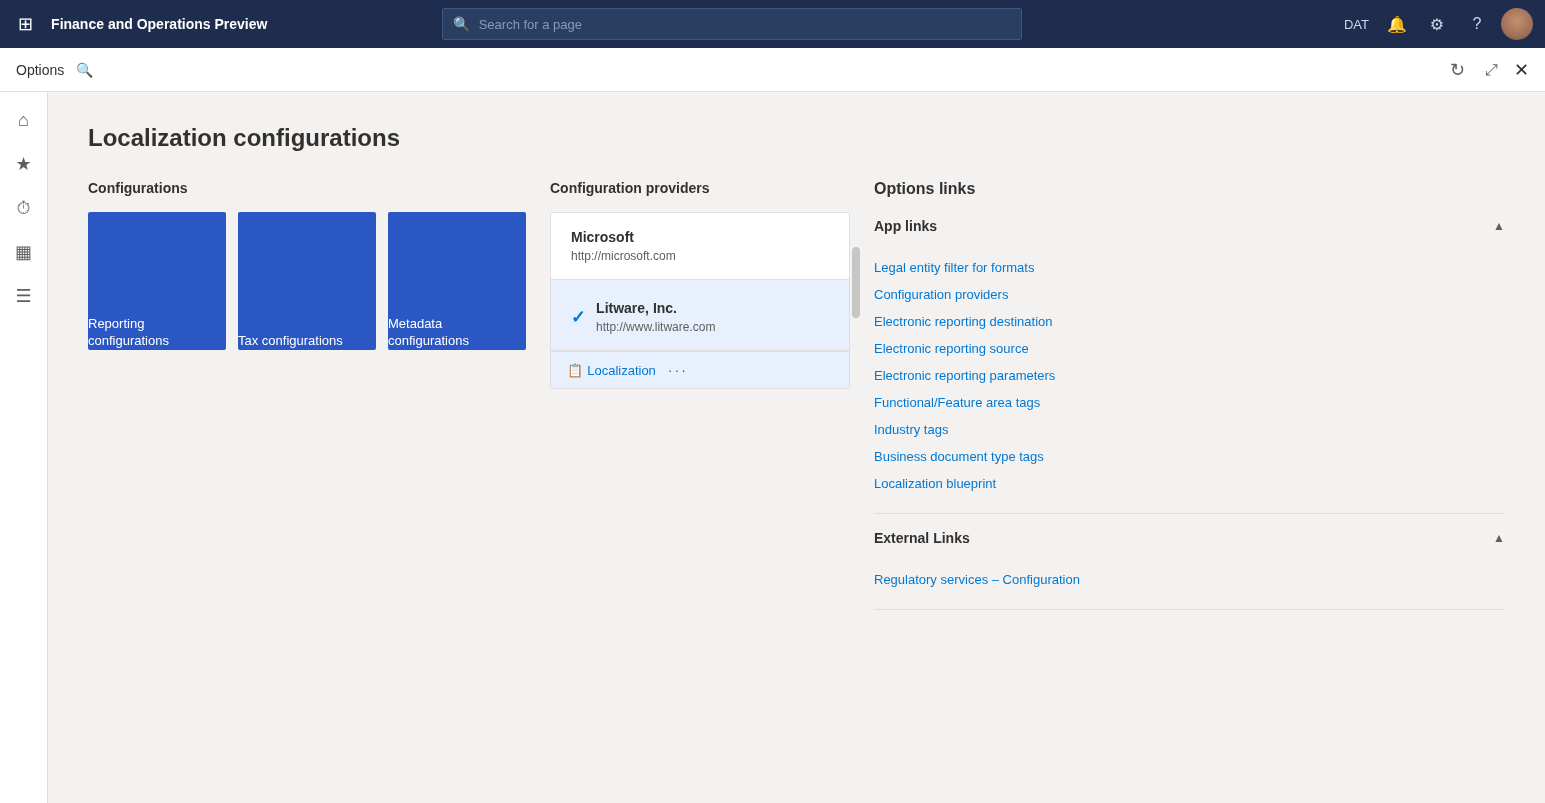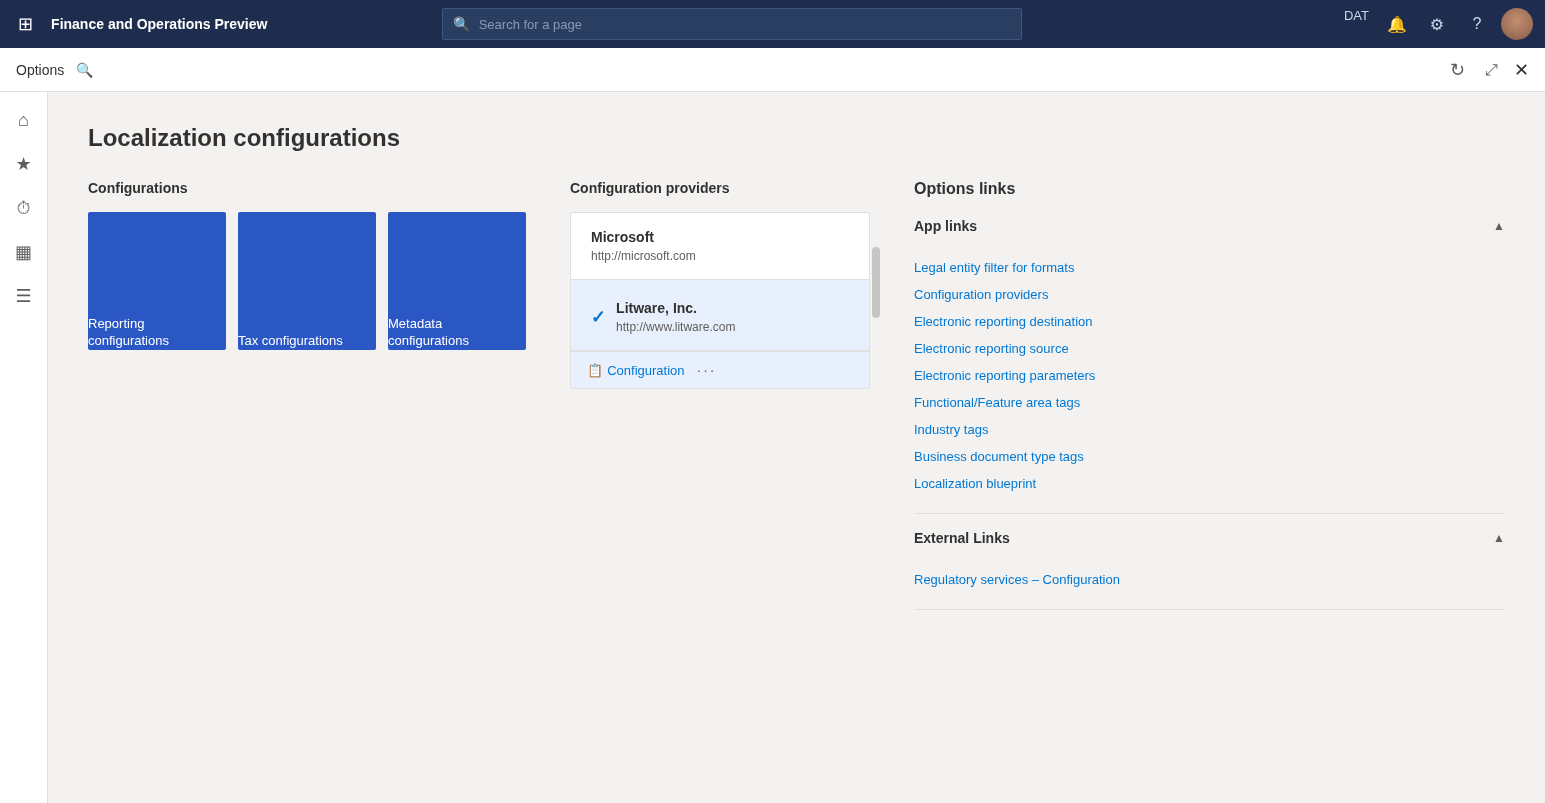--- a/index.html
+++ b/index.html
@@ -45,20 +45,21 @@
       border: none;
       outline: none;
       color: #aab8cc;
       font-size: 13px;
       width: 100%;
     }
     .search-bar input::placeholder { color: #8899b5; }
     .search-icon-svg { color: #8899b5; font-size: 14px; }
     .top-bar-right {
       display: flex;
+      align-items: center;
       gap: 8px;
       margin-left: auto;
       color: #fff;
     }
     .top-bar-right .dat-label {
       font-size: 13px;
       color: #cdd6e8;
       margin-right: 4px;
     }
     .top-bar-icon-btn {
@@ -157,21 +158,21 @@
     }
     .page-title {
       font-size: 24px;
       font-weight: 600;
       color: #323130;
       margin-bottom: 28px;
     }
 
     .sections-row {
       display: flex;
-      gap: 44px;
+      gap: 24px;
       align-items: flex-start;
     }
 
     
     .section-configs {
       min-width: 380px;
     }
     .section-title {
       font-size: 14px;
       font-weight: 600;
@@ -406,21 +407,21 @@
                 <div>
                   <div class="provider-name">Litware, Inc.</div>
                   <div class="provider-url">http://www.litware.com</div>
                 </div>
               </div>
             </div>
 
             <div class="provider-actions">
               <a class="provider-action-link">
                 <span style="font-size:13px;">📋</span>
-                <span>Configuration</span>
+                <span>Localization</span>
               </a>
               <span class="three-dots">···</span>
             </div>
           </div>
           <div class="providers-scroll-bar">
             <div class="providers-scroll-thumb"></div>
           </div>
         </div>
       </div>
 

